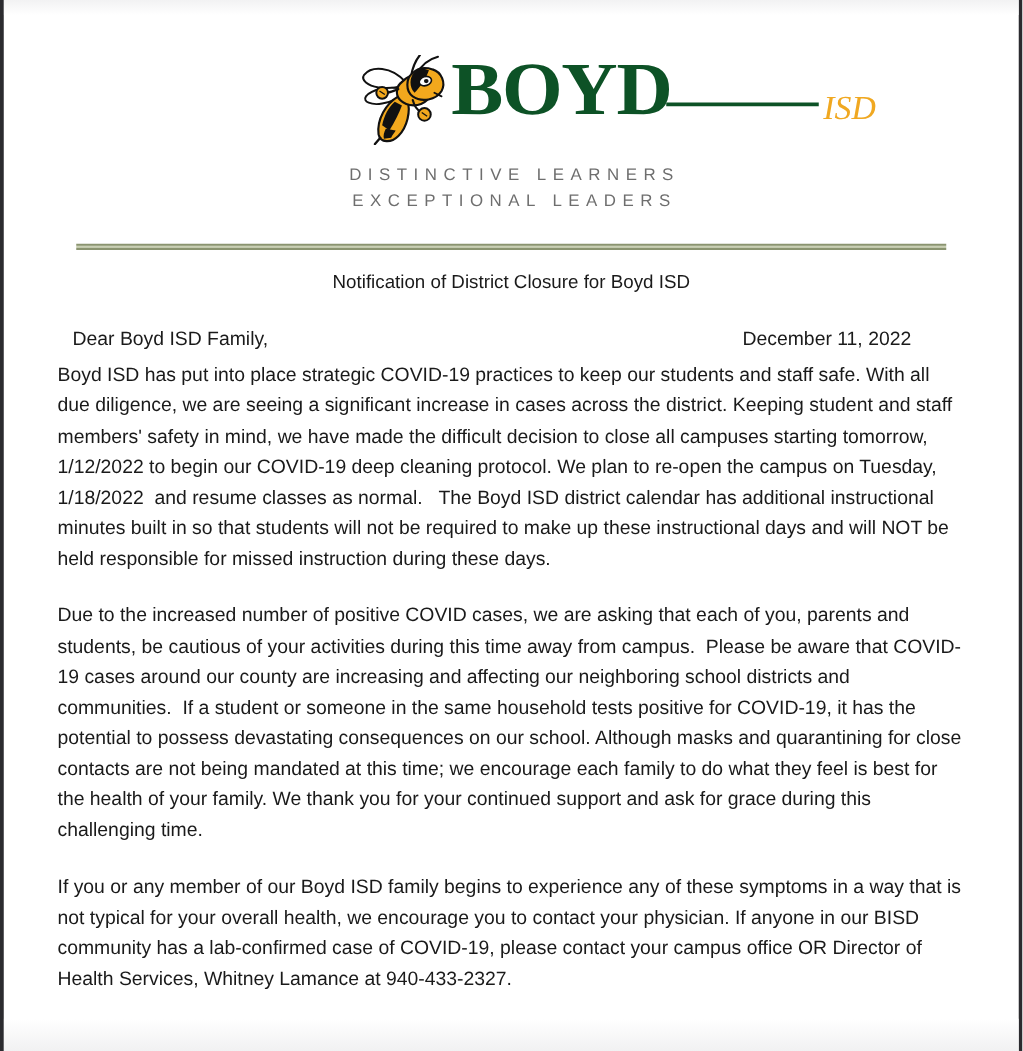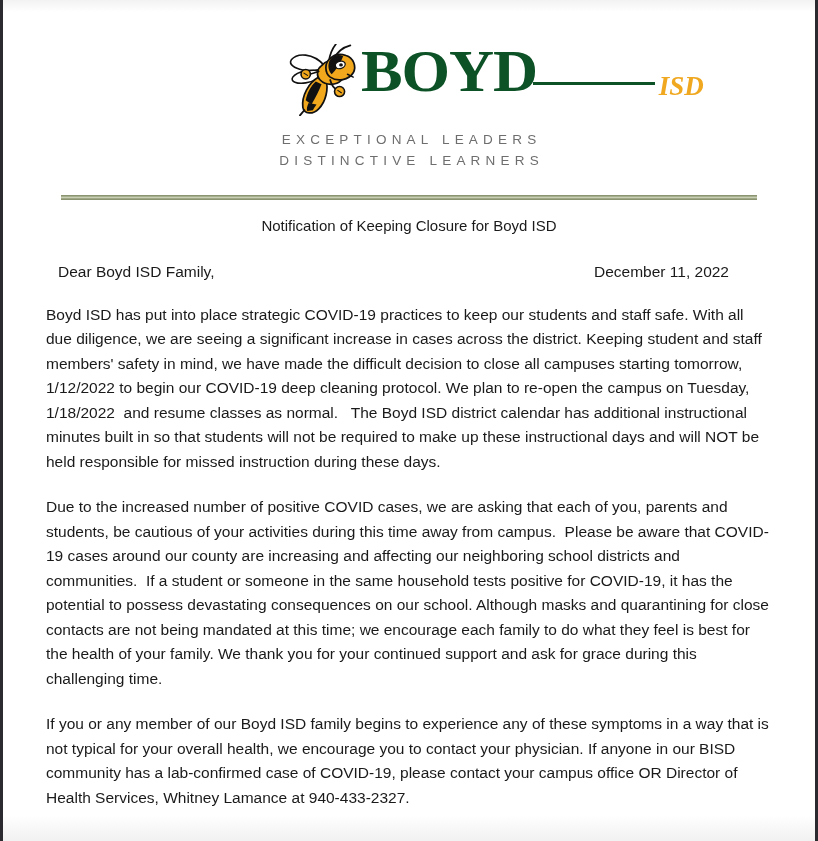--- a/index.html
+++ b/index.html
@@ -104,21 +104,21 @@
     width: 122px;
     height: 3px;
     background: #0d5226;
   }
 
   .isd-text {
     position: absolute;
     left: 128px;
     top: -2px;
     font-family: "Liberation Serif", serif;
-    font-weight: bold;
+    font-weight: normal;
     font-style: italic;
     font-size: 27px;
     letter-spacing: 0px;
     color: #f0a821;
   }
 
   .tagline {
     margin-top: 14px;
     text-align: center;
     color: #6e6e6e;
@@ -178,21 +178,21 @@
   .body-text p {
     font-size: 15.5px;
     line-height: 1.58;
     color: #1a1a1a;
     margin: 0 0 21px 0;
     text-align: left;
     white-space: pre-wrap;
   }
 
   .body-text p:first-child {
-    margin-top: 22px;
+    margin-top: 8px;
   }
 </style>
 </head>
 <body>
 
 <div class="page">
   <div class="content">
 
     <div class="letterhead">
 
@@ -236,30 +236,30 @@
         <div class="wordmark">
           <div class="boyd-text">BOYD</div>
           <div class="isd-row">
             <div class="isd-rule"></div>
             <div class="isd-text">ISD</div>
           </div>
         </div>
       </div>
 
       <div class="tagline">
+        <div>DISTINCTIVE LEARNERS</div>
         <div>EXCEPTIONAL LEADERS</div>
-        <div>DISTINCTIVE LEARNERS</div>
       </div>
     </div>
 
     <div class="divider-wrap">
       <div class="divider"></div>
     </div>
 
-    <div class="doc-title">Notification of Keeping Closure for Boyd ISD</div>
+    <div class="doc-title">Notification of District Closure for Boyd ISD</div>
 
     <div class="salutation-row">
       <div class="salutation">Dear Boyd ISD Family,</div>
       <div class="letter-date">December 11, 2022</div>
     </div>
 
     <div class="body-text">
       <p>Boyd ISD has put into place strategic COVID-19 practices to keep our students and staff safe. With all due diligence, we are seeing a significant increase in cases across the district. Keeping student and staff members' safety in mind, we have made the difficult decision to close all campuses starting tomorrow, 1/12/2022 to begin our COVID-19 deep cleaning protocol. We plan to re-open the campus on Tuesday, 1/18/2022  and resume classes as normal.   The Boyd ISD district calendar has additional instructional minutes built in so that students will not be required to make up these instructional days and will NOT be held responsible for missed instruction during these days.</p>
       <p>Due to the increased number of positive COVID cases, we are asking that each of you, parents and students, be cautious of your activities during this time away from campus.  Please be aware that COVID-19 cases around our county are increasing and affecting our neighboring school districts and communities.  If a student or someone in the same household tests positive for COVID-19, it has the potential to possess devastating consequences on our school. Although masks and quarantining for close contacts are not being mandated at this time; we encourage each family to do what they feel is best for the health of your family. We thank you for your continued support and ask for grace during this challenging time.</p>
       <p>If you or any member of our Boyd ISD family begins to experience any of these symptoms in a way that is not typical for your overall health, we encourage you to contact your physician. If anyone in our BISD community has a lab-confirmed case of COVID-19, please contact your campus office OR Director of Health Services, Whitney Lamance at 940-433-2327.</p>

